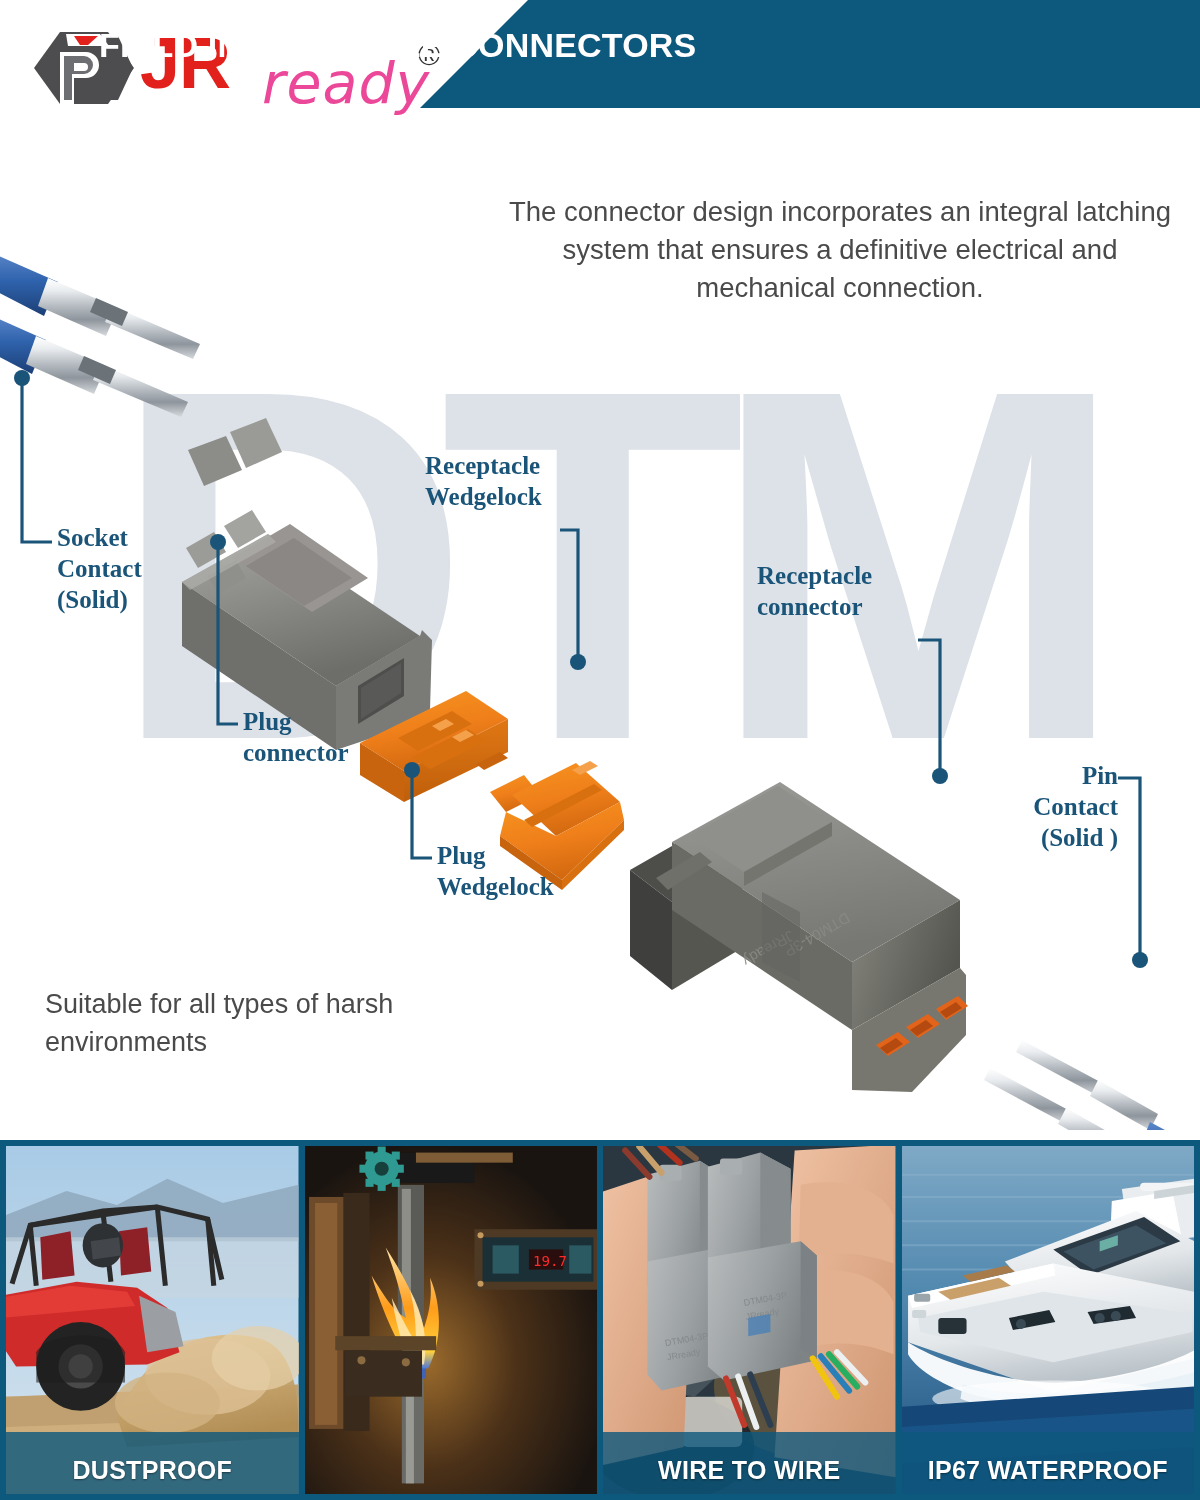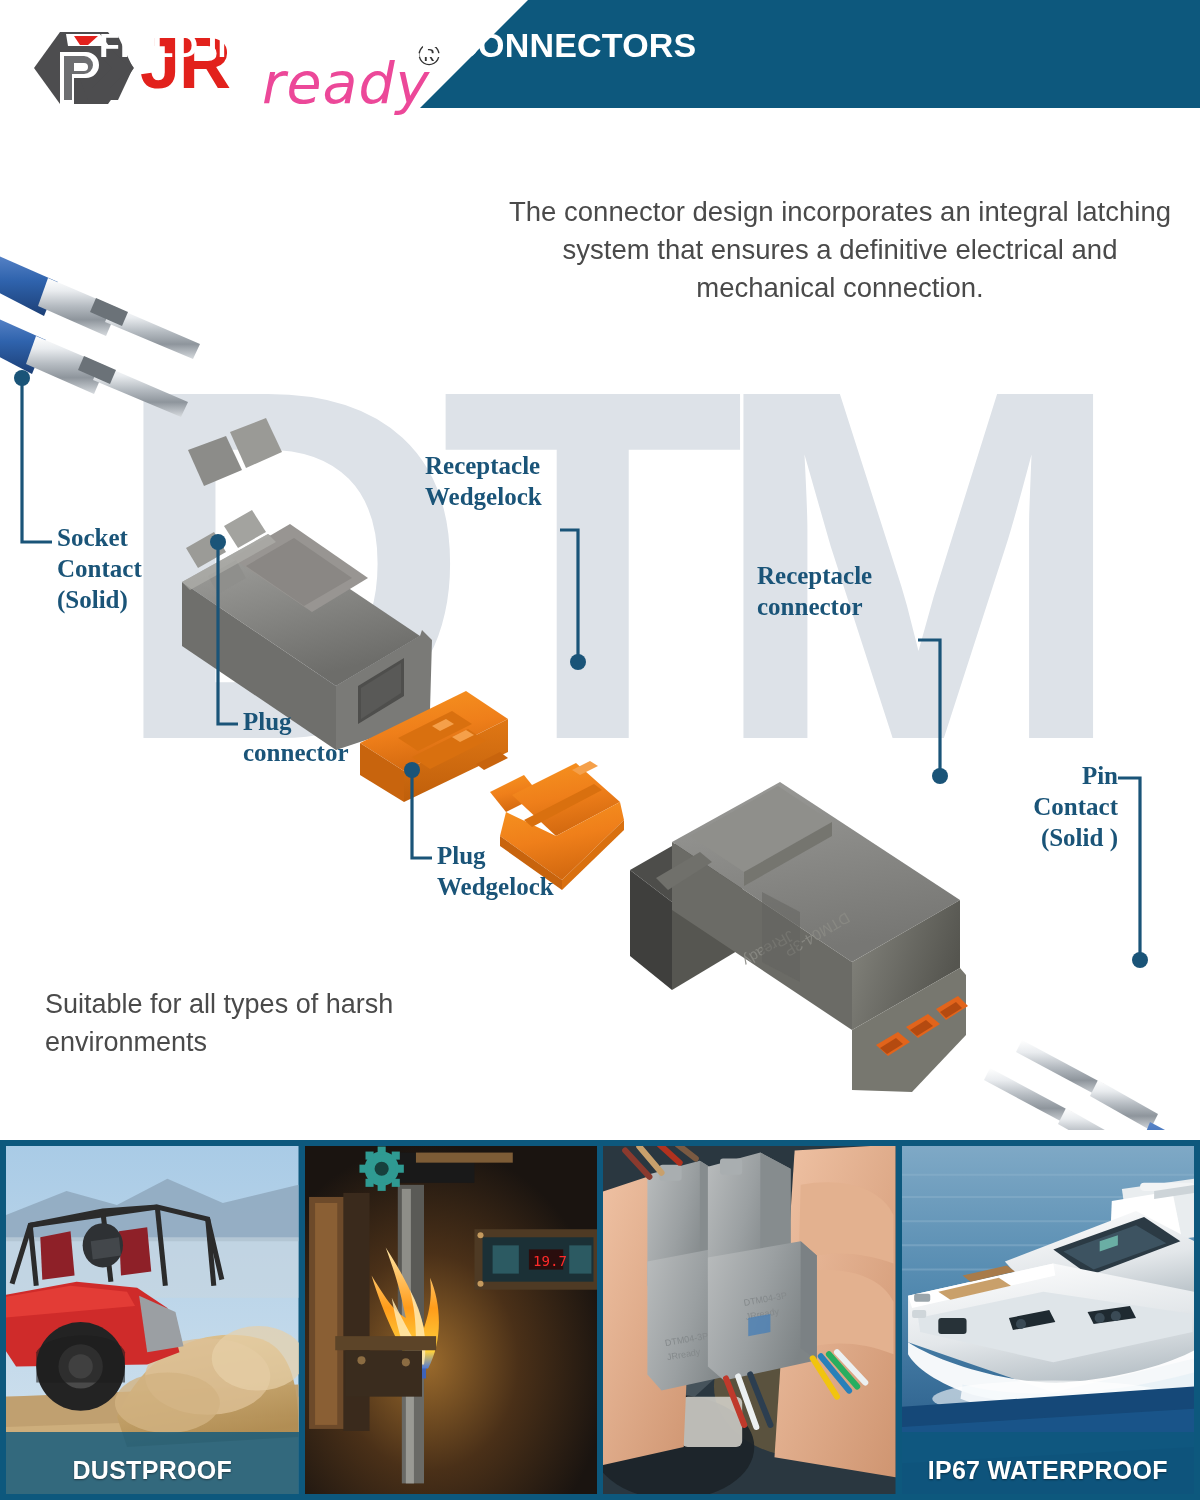--- a/index.html
+++ b/index.html
@@ -511,20 +511,23 @@
           <path d="M134,230 L152,280" stroke="#ecf0f1"></path>
           <path d="M146,228 L166,278" stroke="#2c3e50"></path>
           <path d="M208,212 L232,250" stroke="#f1c40f"></path>
           <path d="M216,210 L244,244" stroke="#2980b9"></path>
           <path d="M224,208 L252,240" stroke="#27ae60"></path>
           <path d="M232,206 L260,236" stroke="#ecf0f1"></path>
         </g>
         <path d="M144,172 L166,168 L166,186 L144,190 Z" fill="#4a7fb5" opacity="0.8"></path>
       </svg>
     </div>
+    <div class="panel-cap">
+      <span>WIRE TO WIRE</span>
+    </div>
   </div>
 
   <div class="panel">
     <div class="panel-img">
       <svg width="100%" height="100%" viewBox="0 0 290 348" preserveAspectRatio="xMidYMid slice">
         <defs>
           <linearGradient id="sea1" x1="0" y1="0" x2="0" y2="1">
             <stop offset="0" stop-color="#7fa9c6"></stop>
               <stop offset="0.45" stop-color="#4e86ad"></stop>
               <stop offset="1" stop-color="#1d4f7e"></stop>

